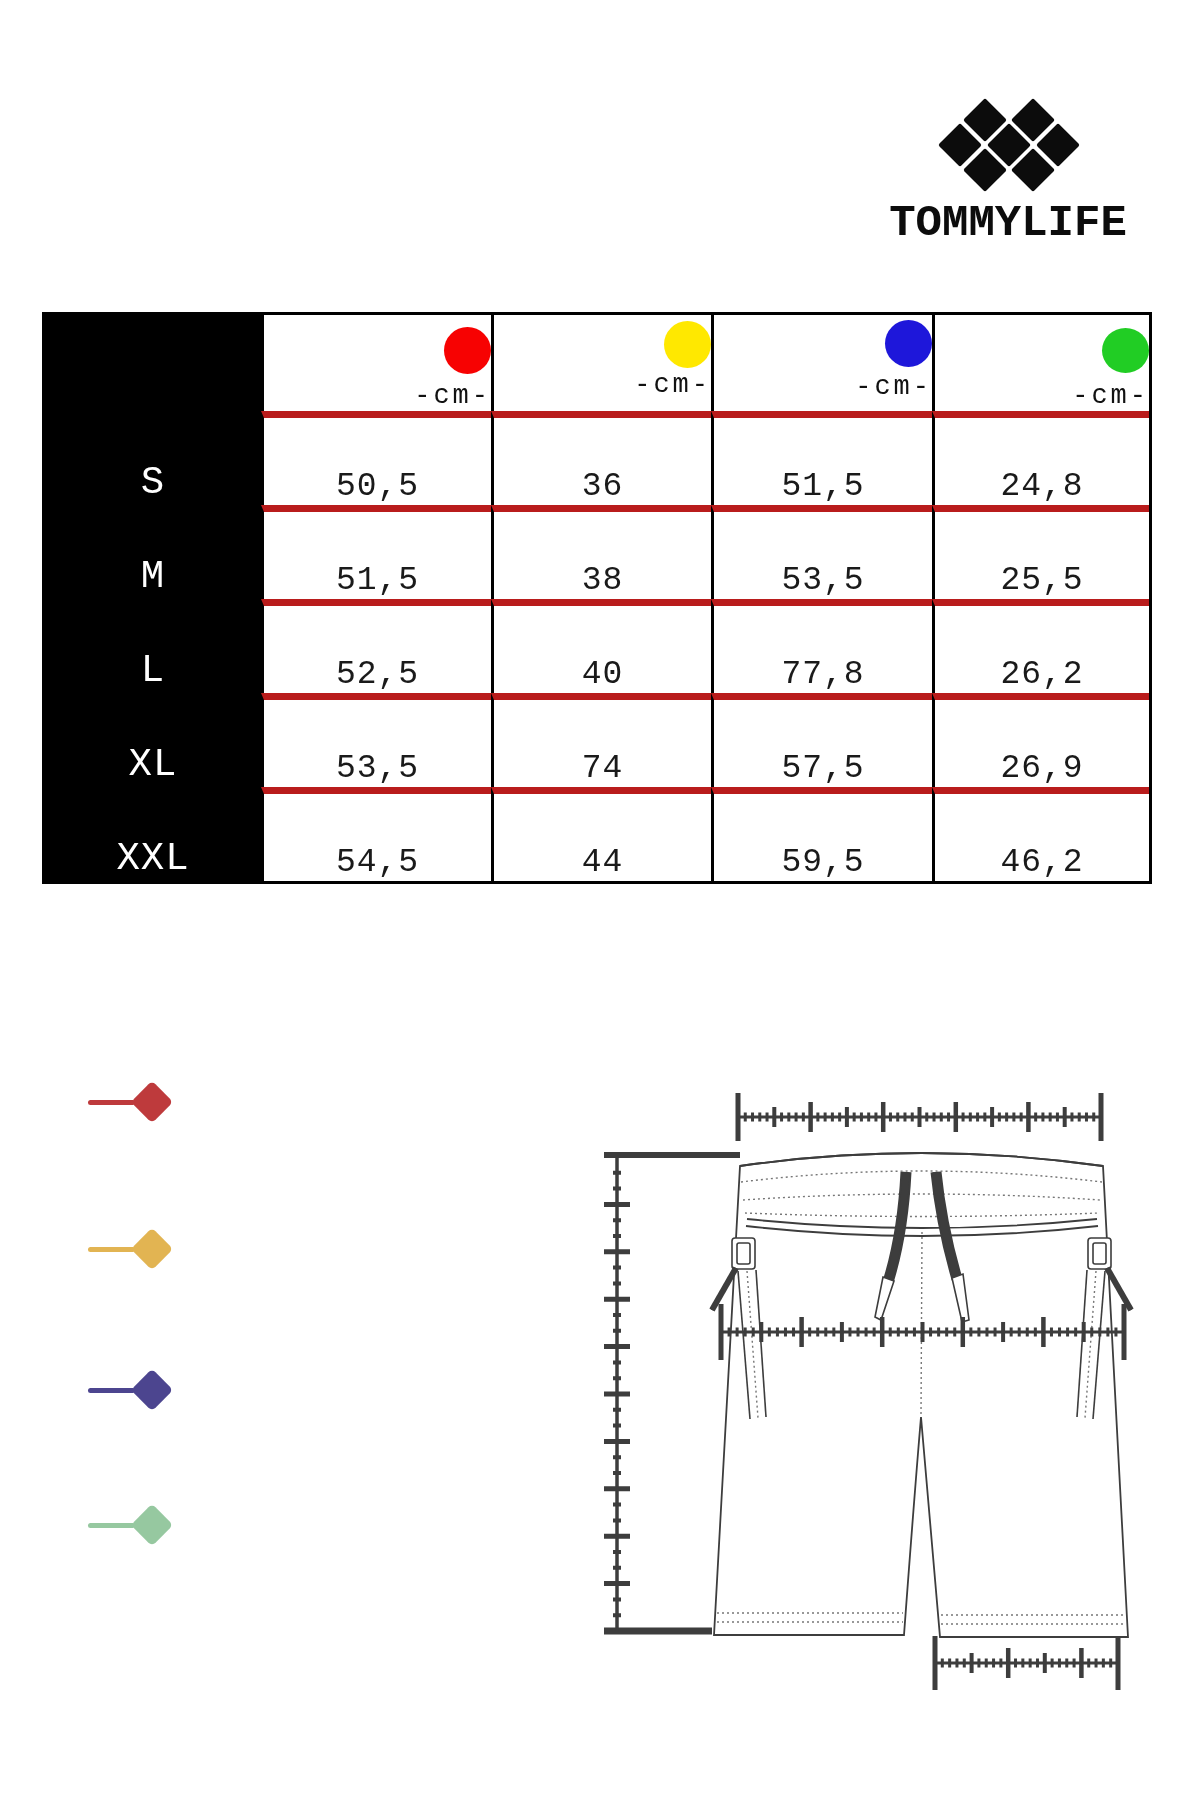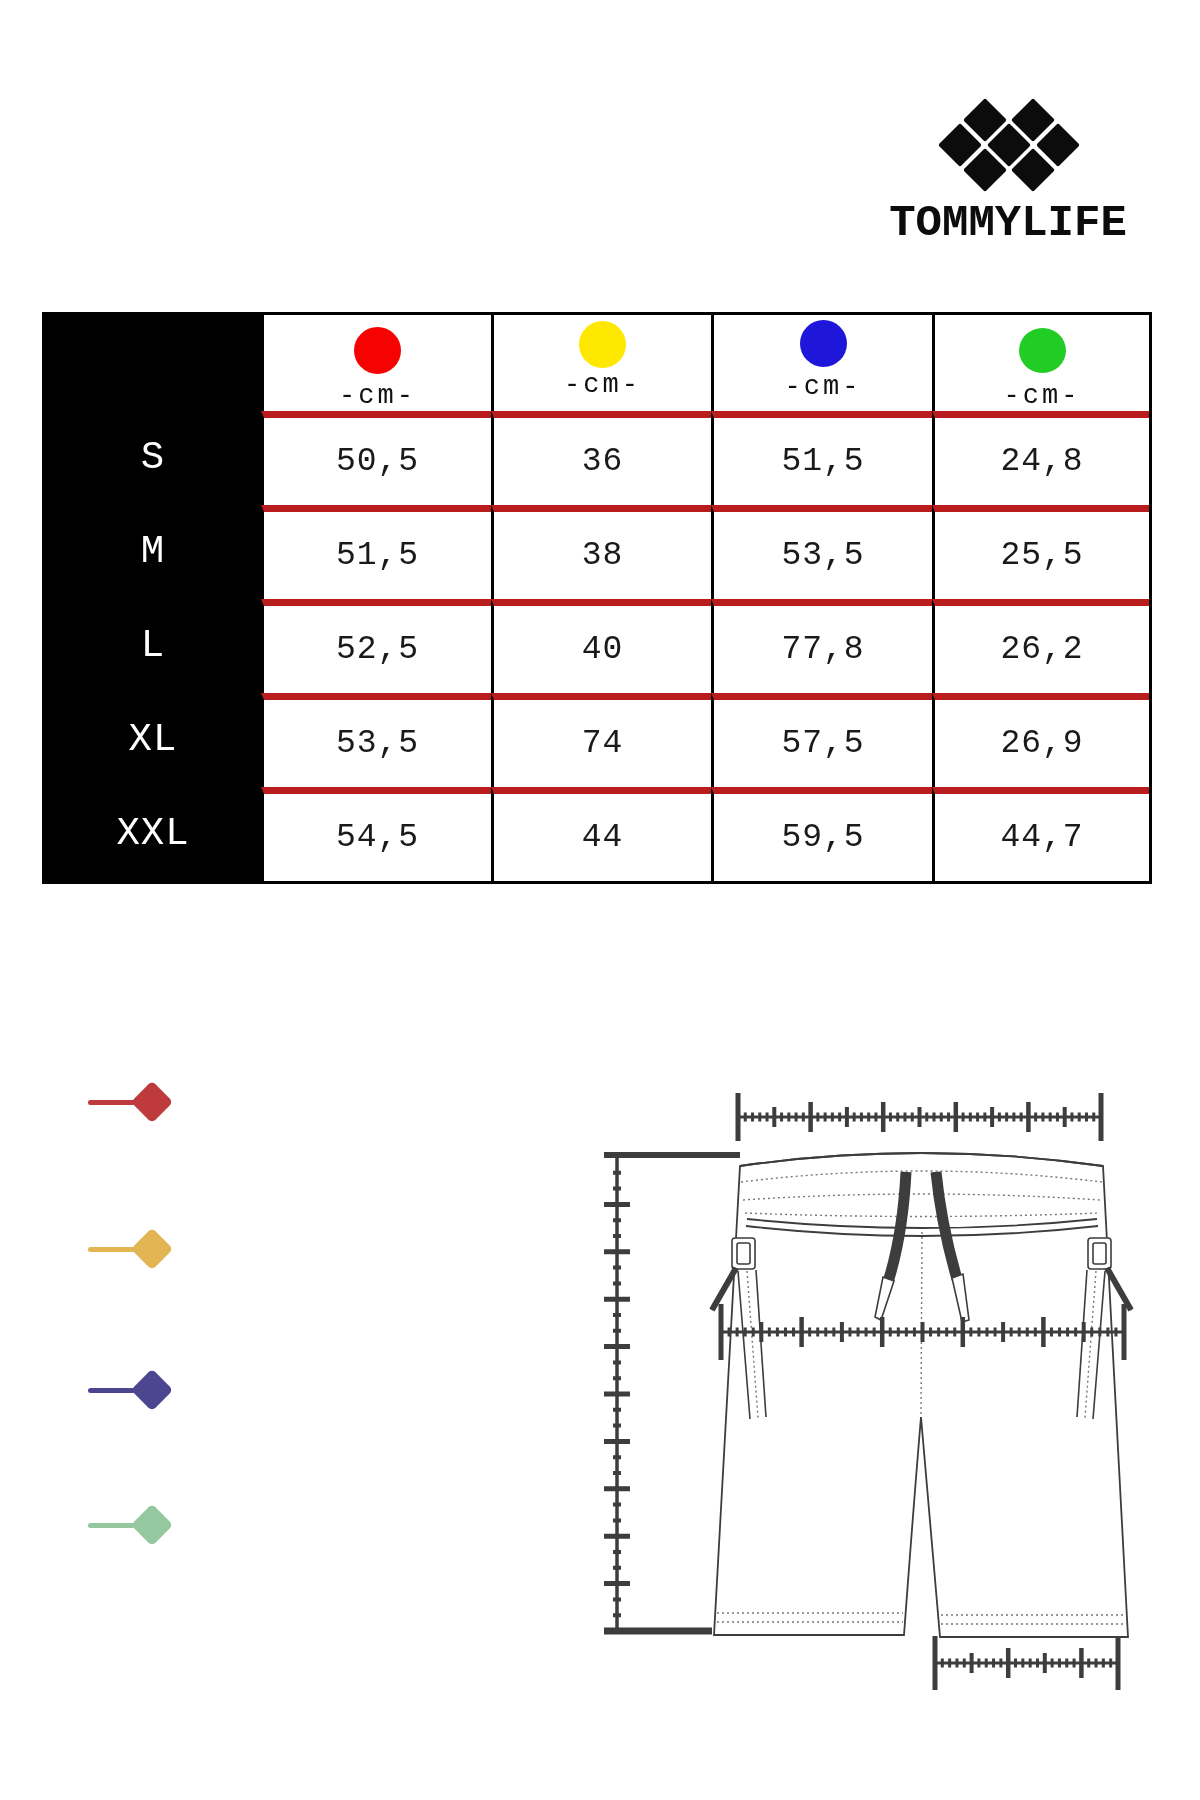--- a/index.html
+++ b/index.html
@@ -9,21 +9,21 @@
   
   .logo-icon{position:absolute;left:935px;top:83px;}
   .logo-text{position:absolute;left:862px;top:198px;width:292px;text-align:center;
     font-size:44px;font-weight:800;letter-spacing:0px;color:#0c0c0c;white-space:nowrap;}
 
   
   .size-table{position:absolute;left:42px;top:312px;width:1110px;height:572px;
     display:grid;grid-template-columns:216px 230px 220px 221px auto;
     grid-template-rows:96px repeat(5,1fr);
     border:3px solid #000;box-sizing:border-box;background:#fff;}
-  .cell{display:flex;align-items:center;justify-content:center;box-sizing:border-box;}
+  .cell{display:flex;align-items:flex-end;justify-content:center;box-sizing:border-box;}
   .cell.val{border-left:3px solid #000;border-top:7px solid #b91c1c;
     font-size:33px;color:#1a1a1a;letter-spacing:1px;}
   .cell.hdr{border-left:3px solid #000;flex-direction:column;justify-content:flex-start;}
   .cell.sizecol{background:#000;color:#fff;font-size:39px;letter-spacing:1px;}
   .cell.hdr .dot{width:47px;height:47px;border-radius:50%;}
   .cell.hdr .cm{font-size:27px;letter-spacing:3px;color:#111;}
   .hdr.h0{padding-top:12px;gap:7px;}
   .hdr.h1{padding-top:6px;gap:2px;}
   .hdr.h2{padding-top:5px;gap:5px;}
   .hdr.h3{padding-top:13px;gap:8px;}
@@ -111,21 +111,21 @@
     <div class="cell sizecol">XL</div>
     <div class="cell val">53,5</div>
     <div class="cell val">74</div>
     <div class="cell val">57,5</div>
     <div class="cell val">26,9</div>
 
     <div class="cell sizecol">XXL</div>
     <div class="cell val">54,5</div>
     <div class="cell val">44</div>
     <div class="cell val">59,5</div>
-    <div class="cell val">44,7</div>
+    <div class="cell val">46,2</div>
   </div>
 
   <div>
     <div class="legend-line mk-red" style="top:1100px;"></div>
     <div class="legend-diamond mk-red" style="top:1087px;"></div>
     <div class="legend-line mk-gold" style="top:1247px;"></div>
     <div class="legend-diamond mk-gold" style="top:1234px;"></div>
     <div class="legend-line mk-navy" style="top:1388px;"></div>
     <div class="legend-diamond mk-navy" style="top:1375px;"></div>
     <div class="legend-line mk-green" style="top:1523px;"></div>

